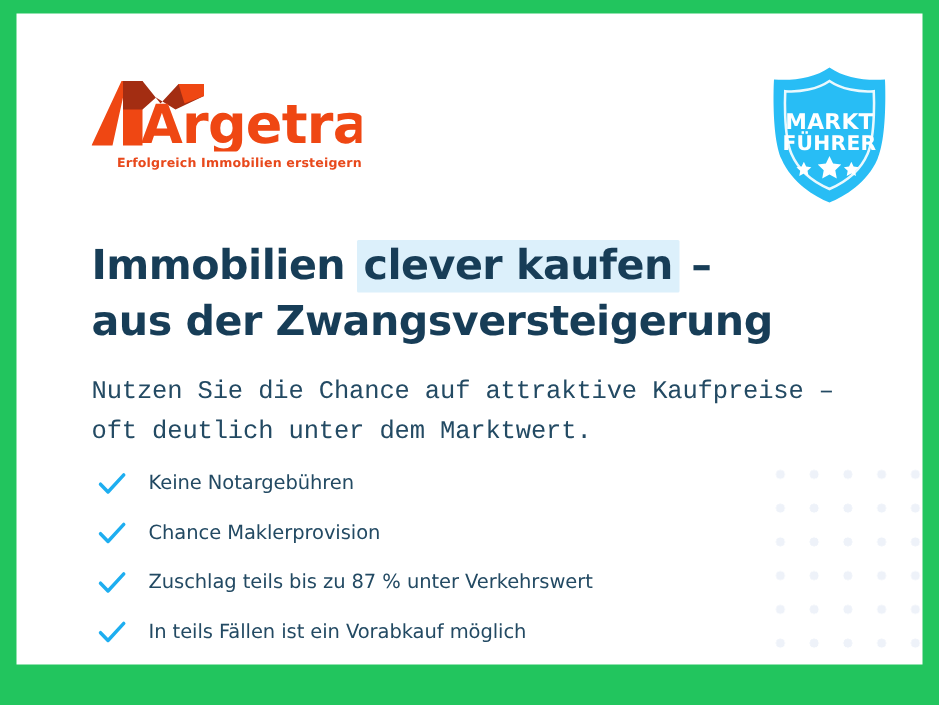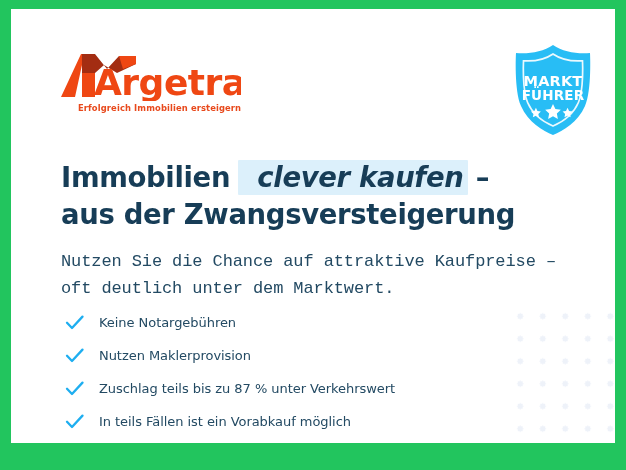--- a/index.html
+++ b/index.html
@@ -86,24 +86,23 @@
     font-family: "DejaVu Sans", sans-serif;
     font-size: 27.5px;
     font-weight: 700;
     line-height: 37px;
     letter-spacing: -0.35px;
     color: #173d57;
     white-space: nowrap;
   }
   .hl-mark {
     background: #dcf0fb;
-    padding: 1px 4px 2px 19px;
+    padding: 1px 4px 2px 4px;
     margin: 0 -1px;
     border-radius: 1px;
-    font-style: italic;
   }
 
   
   .subhead {
     position: absolute;
     left: 50px;
     top: 222px;
     width: 470px;
     font-family: Liberation Mono, monospace;
     font-size: 17px;
@@ -200,21 +199,21 @@
           </svg>
         </span>
         <span class="check-label">Keine Notargebühren</span>
       </li>
       <li class="check-item">
         <span class="check-icon">
           <svg width="21" height="21" viewBox="0 0 21 21" xmlns="http://www.w3.org/2000/svg" aria-hidden="true">
             <path d="M3 10.8 L8 16 L18.5 4.6" fill="none" stroke="#1eaef0" stroke-width="2.3" stroke-linecap="round" stroke-linejoin="round"></path>
           </svg>
         </span>
-        <span class="check-label">Nutzen Maklerprovision</span>
+        <span class="check-label">Chance Maklerprovision</span>
       </li>
       <li class="check-item">
         <span class="check-icon">
           <svg width="21" height="21" viewBox="0 0 21 21" xmlns="http://www.w3.org/2000/svg" aria-hidden="true">
             <path d="M3 10.8 L8 16 L18.5 4.6" fill="none" stroke="#1eaef0" stroke-width="2.3" stroke-linecap="round" stroke-linejoin="round"></path>
           </svg>
         </span>
         <span class="check-label">Zuschlag teils bis zu 87 % unter Verkehrswert</span>
       </li>
       <li class="check-item">

